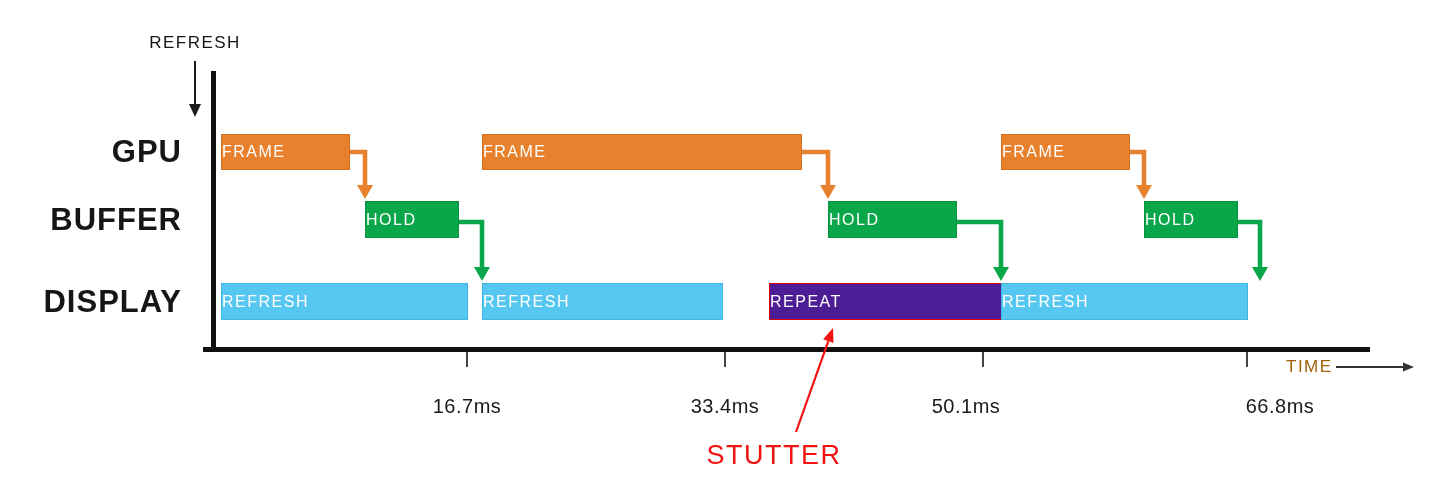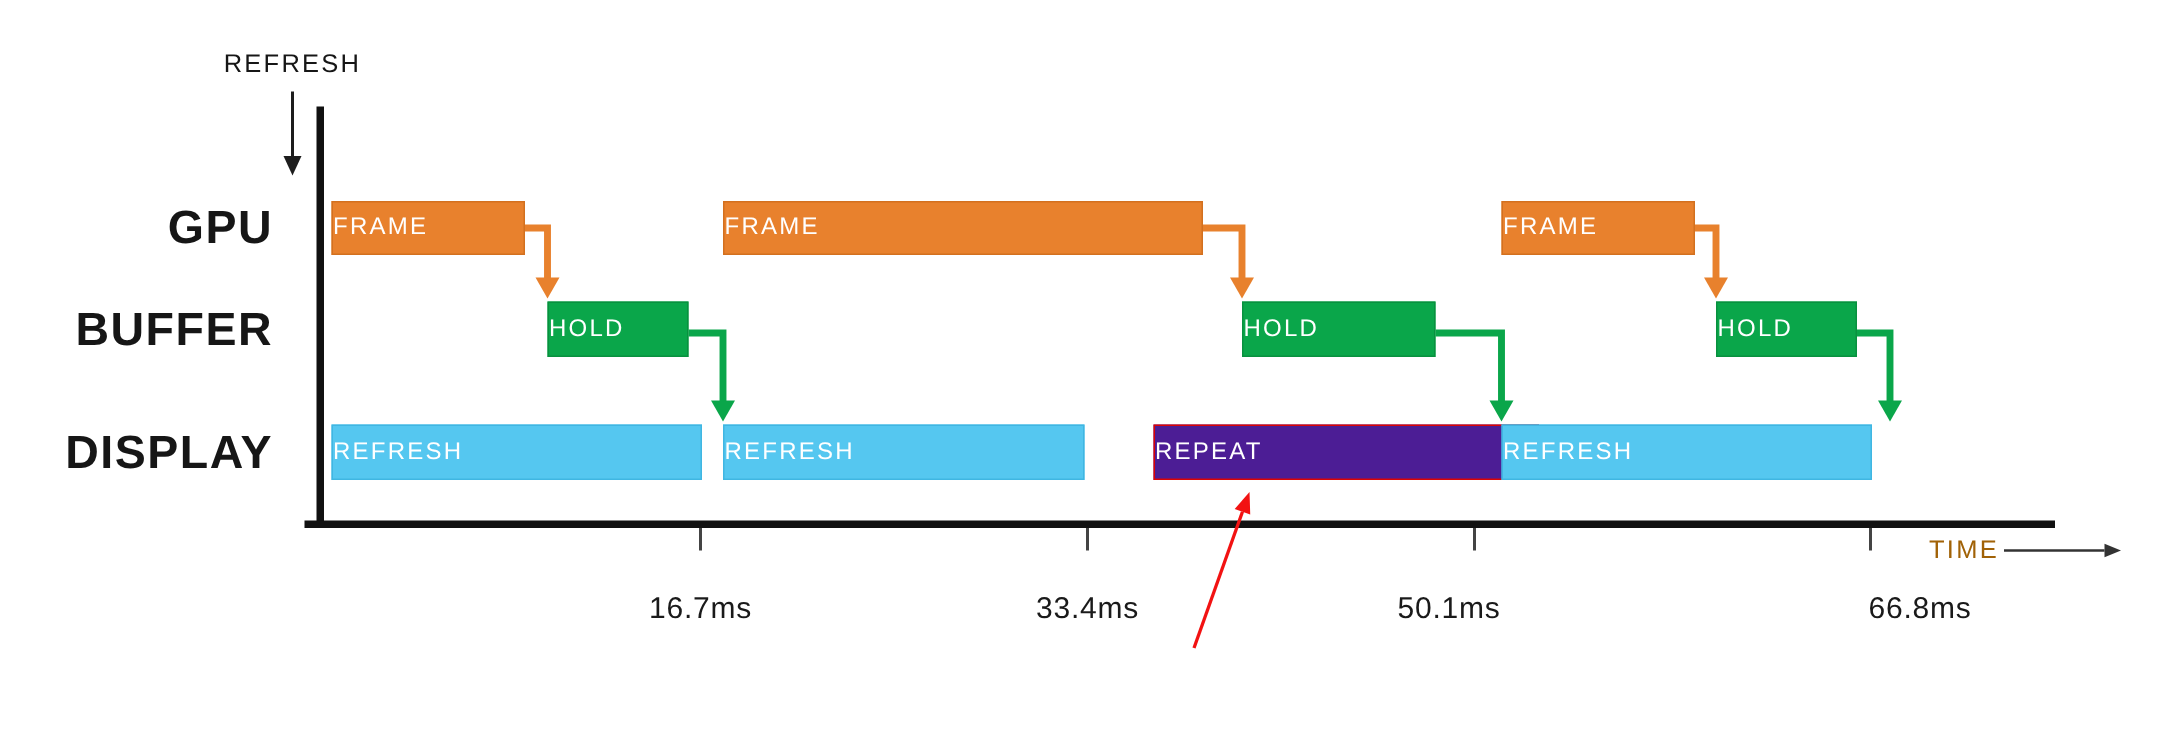--- a/index.html
+++ b/index.html
@@ -105,13 +105,14 @@
       <polygon points="1252,267 1268,267 1260,281" fill="#0AA64A"></polygon>
       <line x1="195" y1="61" x2="195" y2="104" stroke="#1d1d1d" stroke-width="2"></line>
       <polygon points="195,117 189,104 201,104" fill="#1d1d1d"></polygon>
       <line x1="1336" y1="367" x2="1403" y2="367" stroke="#333333" stroke-width="1.8"></line>
       <polygon points="1414,367 1403,371.5 1403,362.5" fill="#333333"></polygon>
       <line x1="796" y1="432" x2="828.3073626496819" y2="341.1901157954887" stroke="#F21212" stroke-width="2.2"></line>
       <polygon points="833,328 833.4891938550525,343.03365189739935 823.1255314443113,339.346579693578" fill="#F21212"></polygon>
     </svg>
 
   <div id="time-label" class="abs">TIME</div>
+  <div id="stutter-label" class="abs">STUTTER</div>
 </div>
 
 </body></html>

